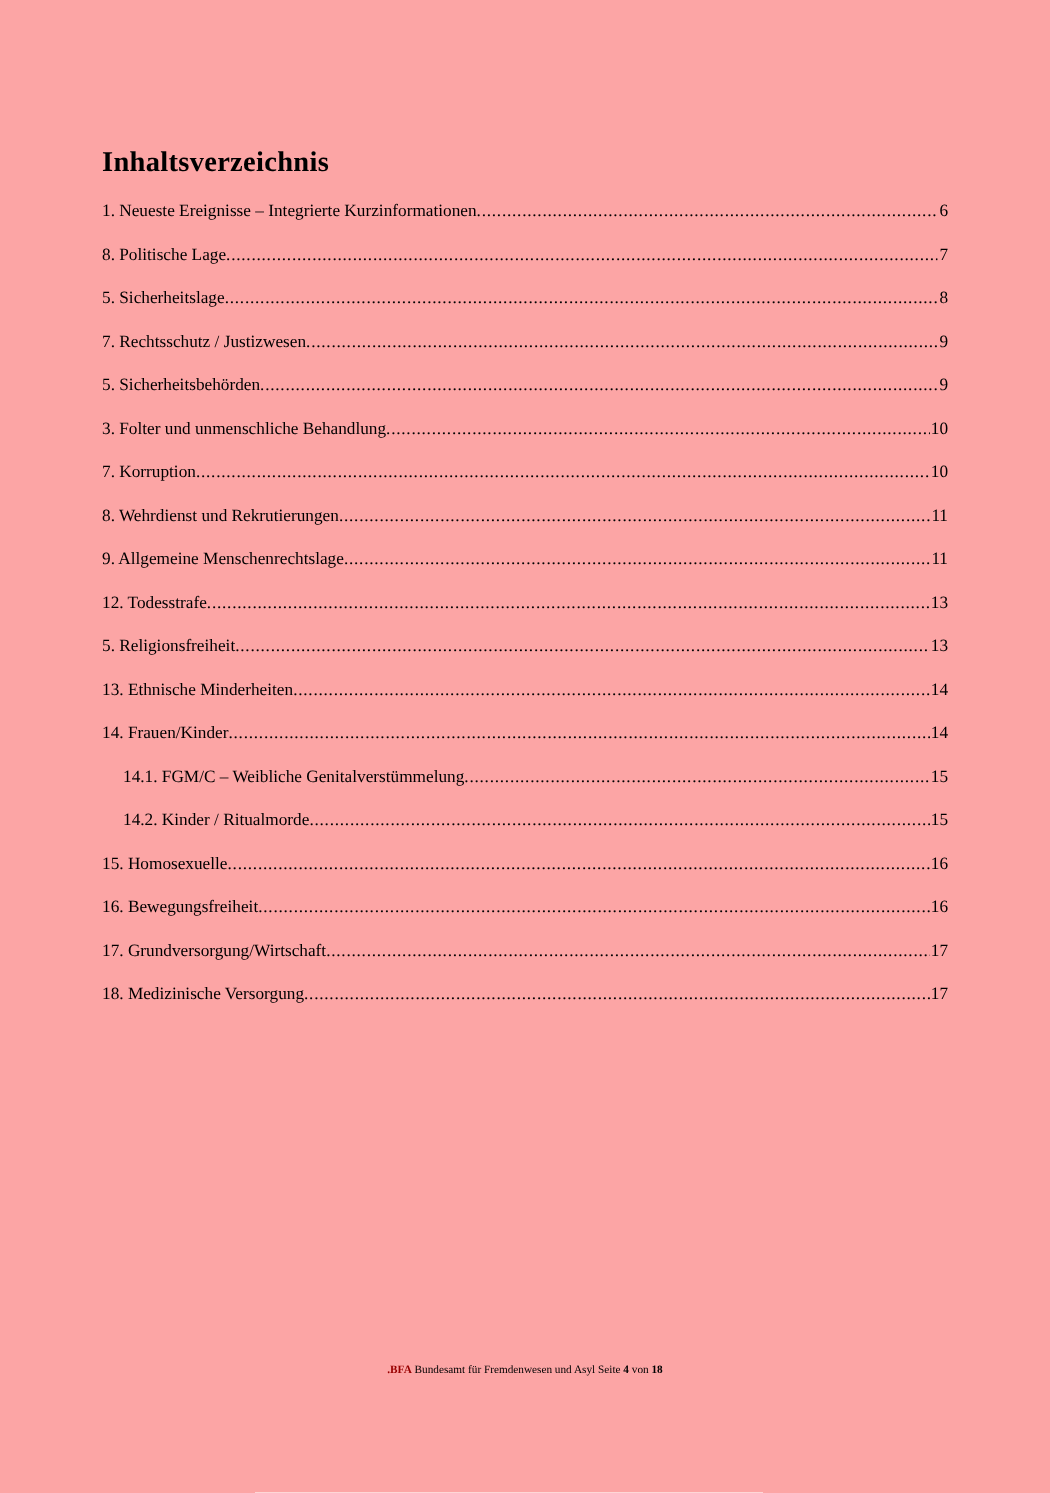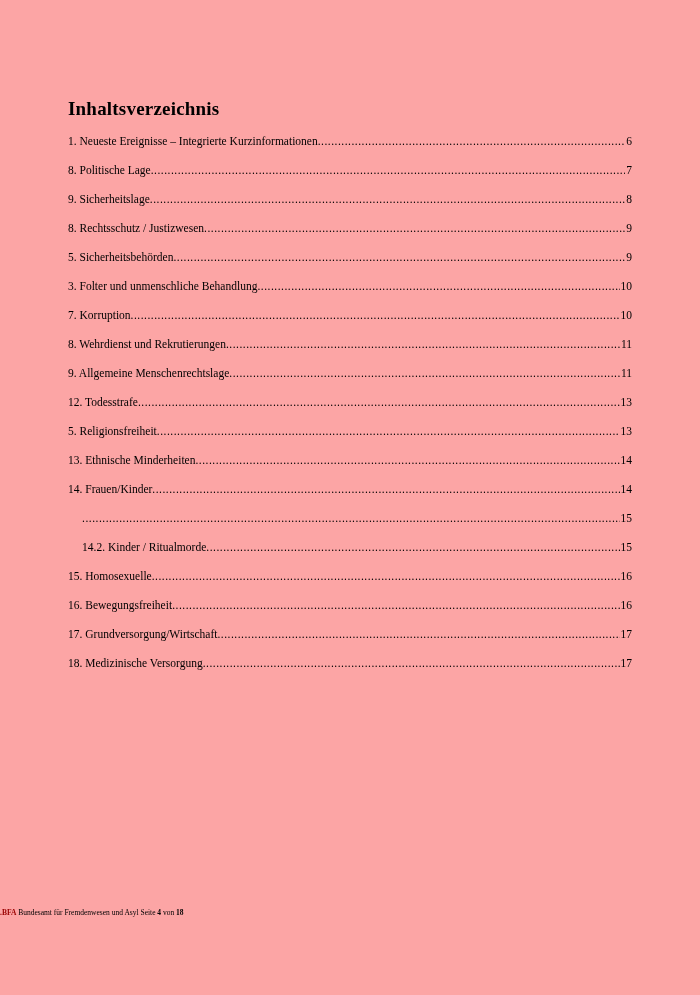--- a/index.html
+++ b/index.html
@@ -60,21 +60,21 @@
   .toc-page {
     flex: 0 0 auto;
     white-space: nowrap;
     padding-left: 1px;
   }
   .footer {
     position: absolute;
     top: 908px;
     left: 0;
     width: 100%;
-    text-align: left;
+    text-align: center;
     font-size: 7.5px;
     line-height: 9px;
     color: #000000;
   }
   .footer .accent {
     color: #990000;
     font-weight: bold;
   }
   .footer .strong {
     font-weight: bold;
@@ -91,26 +91,26 @@
     <span class="toc-label">1. Neueste Ereignisse – Integrierte Kurzinformationen</span>
     <span class="toc-dots"></span>
     <span class="toc-page">6</span>
   </div>
         <div class="toc-row">
     <span class="toc-label">8. Politische Lage</span>
     <span class="toc-dots"></span>
     <span class="toc-page">7</span>
   </div>
         <div class="toc-row">
-    <span class="toc-label">9. Sicherheitslage</span>
+    <span class="toc-label">5. Sicherheitslage</span>
     <span class="toc-dots"></span>
     <span class="toc-page">8</span>
   </div>
         <div class="toc-row">
-    <span class="toc-label">8. Rechtsschutz / Justizwesen</span>
+    <span class="toc-label">7. Rechtsschutz / Justizwesen</span>
     <span class="toc-dots"></span>
     <span class="toc-page">9</span>
   </div>
         <div class="toc-row">
     <span class="toc-label">5. Sicherheitsbehörden</span>
     <span class="toc-dots"></span>
     <span class="toc-page">9</span>
   </div>
         <div class="toc-row">
     <span class="toc-label">3. Folter und unmenschliche Behandlung</span>
@@ -146,20 +146,21 @@
     <span class="toc-label">13. Ethnische Minderheiten</span>
     <span class="toc-dots"></span>
     <span class="toc-page">14</span>
   </div>
         <div class="toc-row">
     <span class="toc-label">14. Frauen/Kinder</span>
     <span class="toc-dots"></span>
     <span class="toc-page">14</span>
   </div>
         <div class="toc-row sub">
+    <span class="toc-label">14.1. FGM/C – Weibliche Genitalverstümmelung</span>
     <span class="toc-dots"></span>
     <span class="toc-page">15</span>
   </div>
         <div class="toc-row sub">
     <span class="toc-label">14.2. Kinder / Ritualmorde</span>
     <span class="toc-dots"></span>
     <span class="toc-page">15</span>
   </div>
         <div class="toc-row">
     <span class="toc-label">15. Homosexuelle</span>

